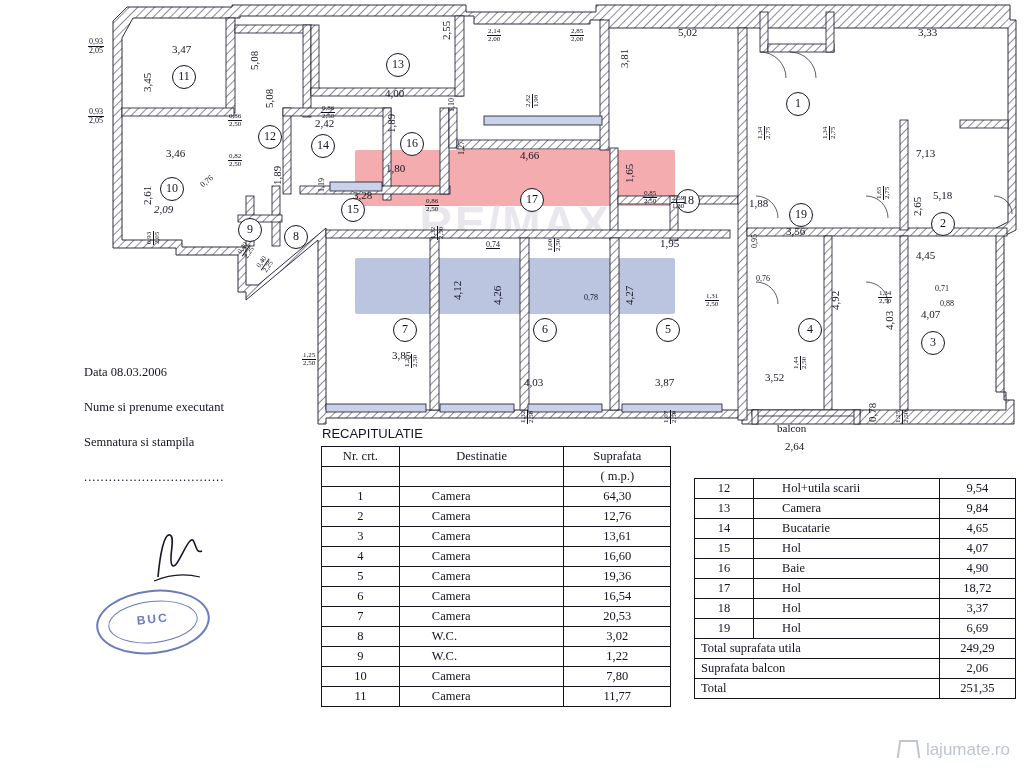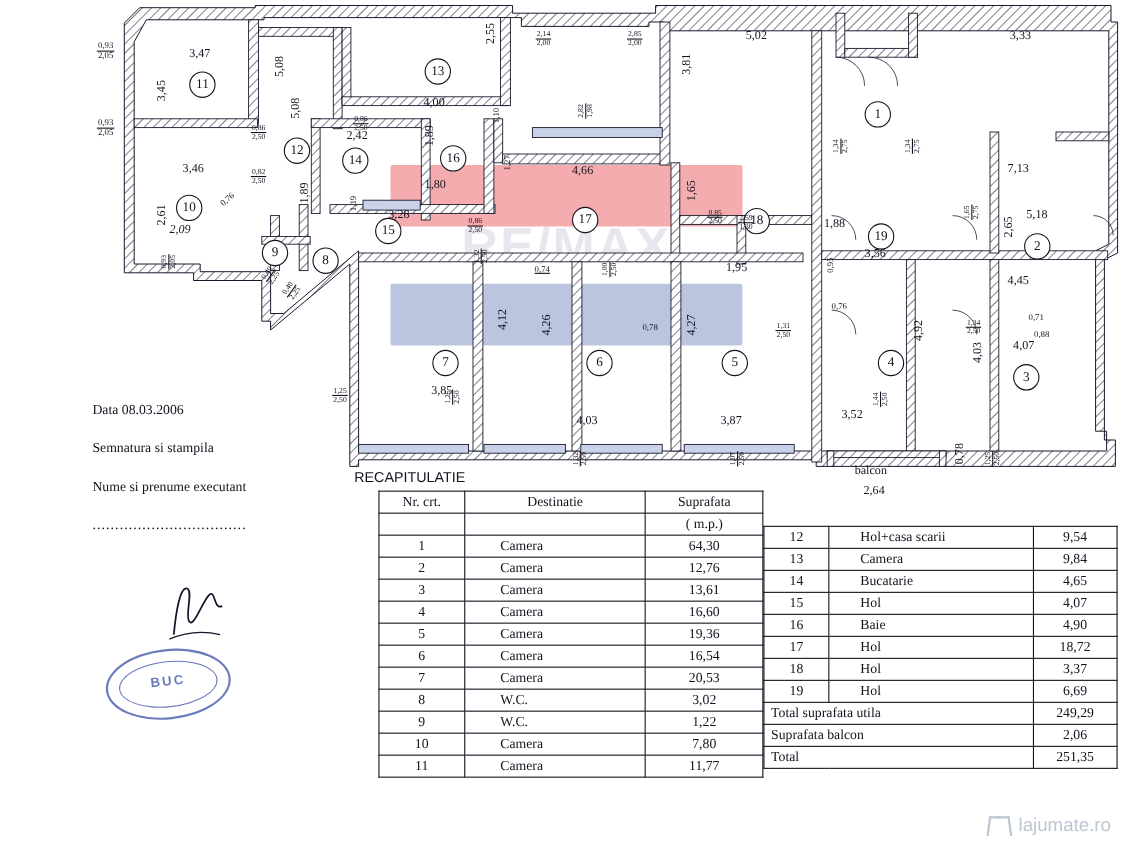--- a/index.html
+++ b/index.html
@@ -27,21 +27,21 @@
     background:#3b5aa6;opacity:.35;border-radius:2px;
   }
   .wm-remax .txt{
     position:absolute;left:0;top:46px;width:320px;text-align:center;
     font-family:"Liberation Sans",sans-serif;font-weight:bold;
     font-size:46px;letter-spacing:2px;color:#d9d2e0;opacity:.55;
   }
   .wm-lajumate{
     position:absolute;right:14px;bottom:8px;
     font-family:"Liberation Sans",sans-serif;font-size:17px;color:#b9c3cf;
-    display:flex;align-items:flex-end;gap:6px;opacity:.95;
+    display:flex;align-items:flex-start;gap:6px;opacity:.95;
   }
   .wm-lajumate .h{
     width:22px;height:18px;position:relative;display:inline-block;
   }
   .wm-lajumate .h:before,.wm-lajumate .h:after{
     content:"";position:absolute;top:0;width:11px;height:18px;
     border:2.5px solid #b9c3cf;border-bottom:none;box-sizing:border-box;
   }
   .wm-lajumate .h:before{left:0;border-right:none;transform:skewX(-8deg);}
   .wm-lajumate .h:after{left:10px;border-left:none;transform:skewX(8deg);}
@@ -95,21 +95,20 @@
 
   
   .recap-title{
     position:absolute;left:322px;top:426px;font-size:13px;color:#13131f;
     font-family:Liberation Sans, sans-serif;
   }
   table{border-collapse:collapse;font-family:"Liberation Serif",serif;}
   .tbl-main{
     position:absolute;left:321px;top:446px;width:350px;
     font-size:12.5px;
-    margin-left:23px;
   }
   .tbl-main th,.tbl-main td{
     border:1px solid #13131f;padding:1px 4px;height:17px;color:#13131f;
   }
   .tbl-main th{font-weight:normal;text-align:center;}
   .tbl-main td.c{text-align:center;width:82px;}
   .tbl-main td.d{text-align:left;padding-left:32px;width:150px;}
   .tbl-main td.s{text-align:center;width:110px;}
 
   .tbl-side{
@@ -371,22 +370,22 @@
     <span class="frac"><span class="top">0,40</span><span>2,25</span></span>
   </div>
   <div class="lbl xs" style="left:255px;top:266px;transform:rotate(-55deg);transform-origin:left top;">
     <span class="frac"><span class="top">0,40</span><span>2,25</span></span>
   </div>
 
   <div class="lbl" style="left:777px;top:423px;">balcon</div>
 
   <div class="leftnotes">
     <div>Data 08.03.2006</div>
+    <div>Nume si prenume executant</div>
     <div>Semnatura si stampila</div>
-    <div>Nume si prenume executant</div>
     <div class="dotline">..................................</div>
   </div>
 
   <svg class="signature" viewBox="0 0 70 60">
     <path d="M8,52 C10,30 14,8 20,10 C26,12 18,34 22,40 C26,46 34,22 40,16 C46,10 44,30 52,26" fill="none" stroke="#16162a" stroke-width="1.6"></path>
     <path d="M4,56 C18,50 34,48 50,52" fill="none" stroke="#16162a" stroke-width="1.1"></path>
   </svg>
 
   <div class="stamp">
     <div class="inner"></div>
@@ -464,21 +463,21 @@
           <td class="d">Camera</td>
           <td class="s">11,77</td>
         </tr>
     </tbody>
   </table>
 
   <table class="tbl-side">
     <tbody>
       <tr>
           <td class="c">12</td>
-          <td class="d">Hol+casa scarii</td>
+          <td class="d">Hol+utila scarii</td>
           <td class="s">9,54</td>
         </tr>
       <tr>
           <td class="c">13</td>
           <td class="d">Camera</td>
           <td class="s">9,84</td>
         </tr>
       <tr>
           <td class="c">14</td>
           <td class="d">Bucatarie</td>

